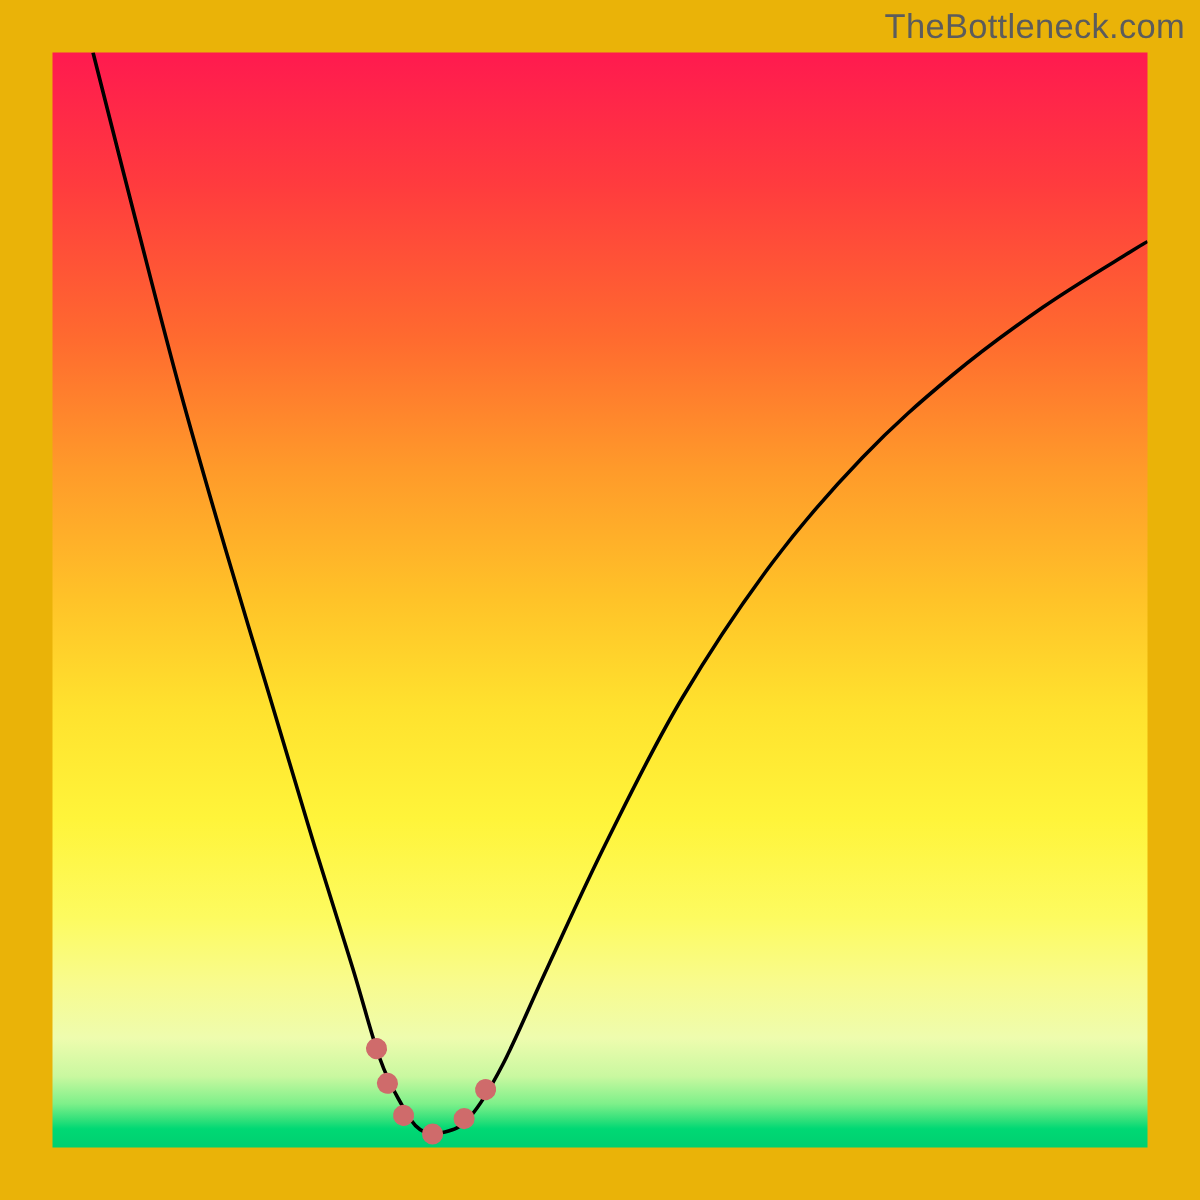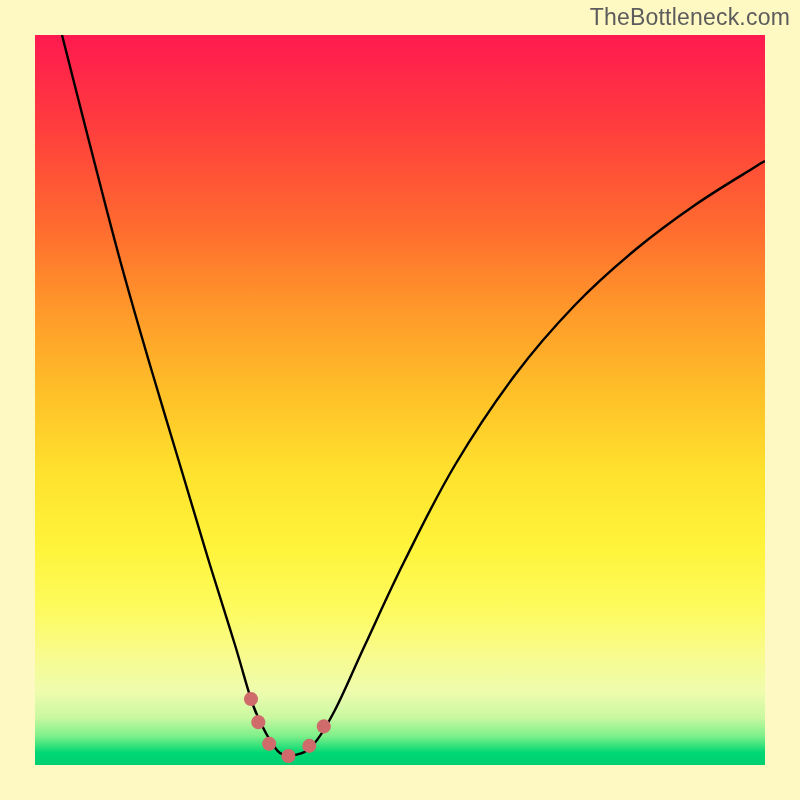--- a/index.html
+++ b/index.html
@@ -10,21 +10,21 @@
     background: #000;
     overflow: hidden;
     font-family: Arial, Helvetica, sans-serif;
   }
   .frame {
     position: absolute;
     top: 0;
     left: 0;
     width: 800px;
     height: 800px;
-    background: #fef9c3;
+    background: #eab308;
   }
   .plot-area {
     position: absolute;
     background: linear-gradient(to bottom,
       #ff1a4f 0%,
       #ff3b3e 12%,
       #ff6a2f 26%,
       #ff9a2a 38%,
       #ffc328 50%,
       #ffe22e 60%,

